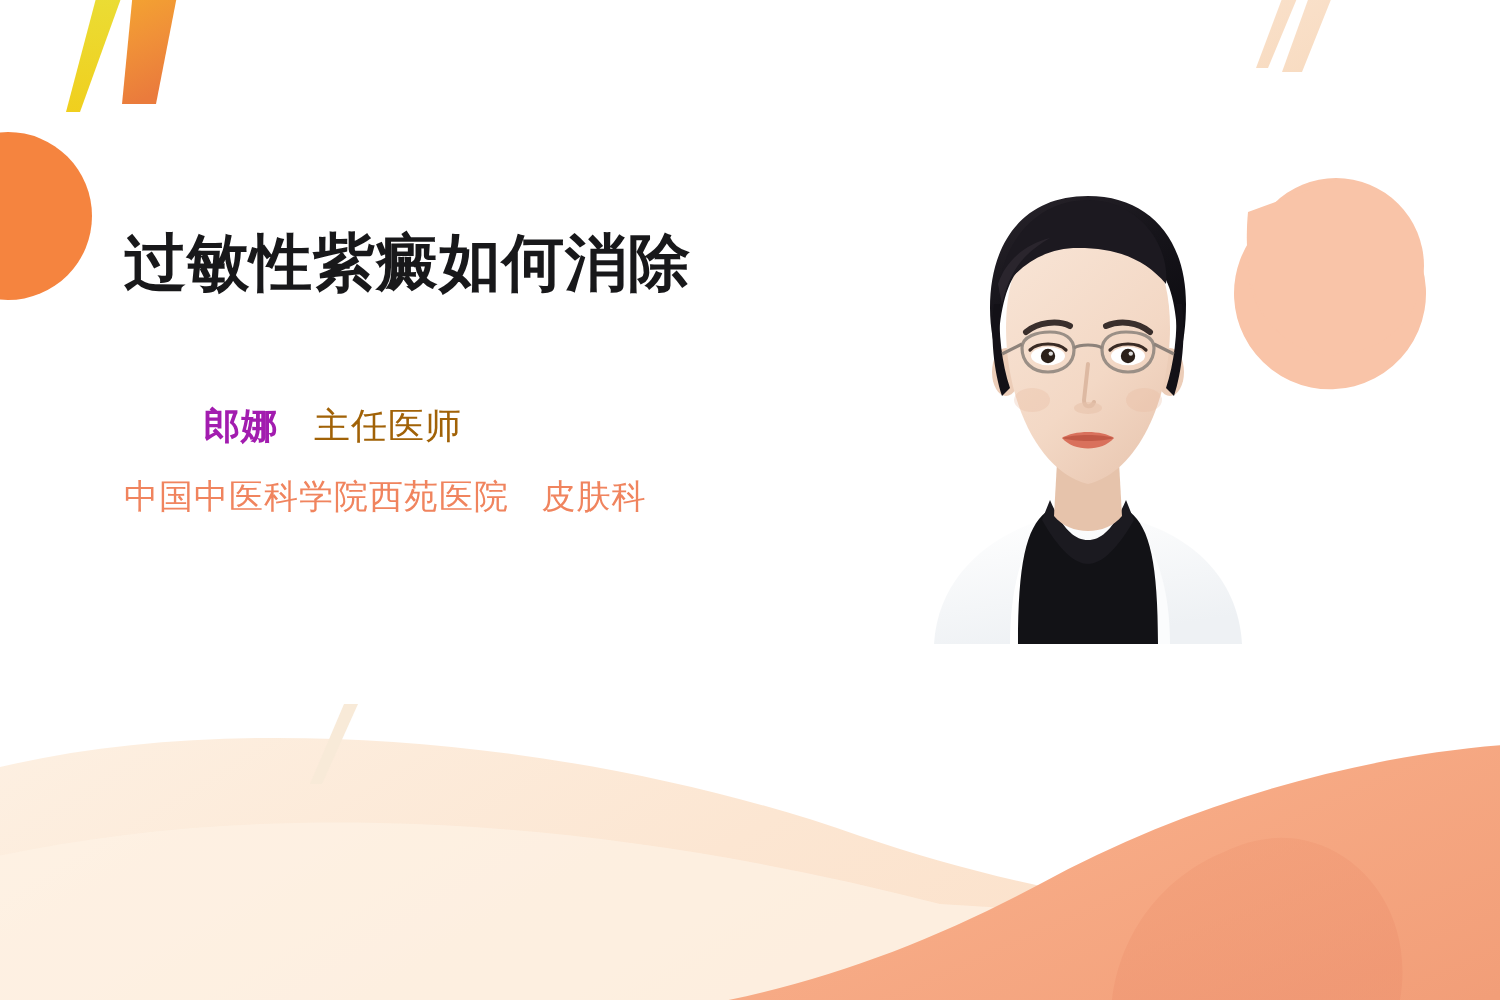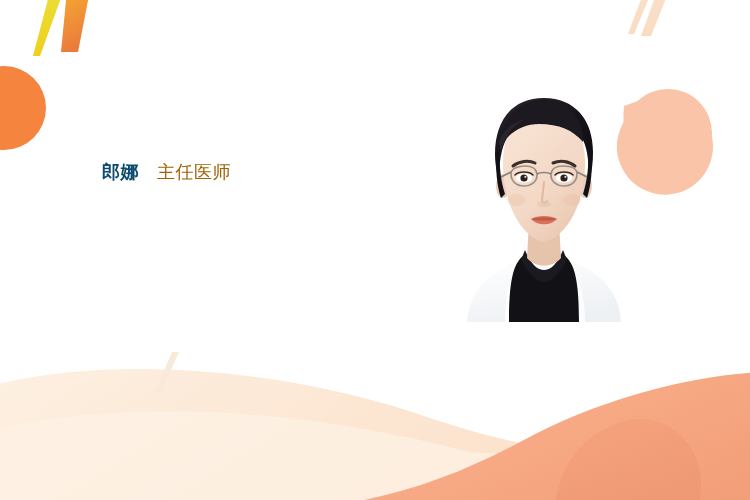--- a/index.html
+++ b/index.html
@@ -36,21 +36,21 @@
   }
   #doctor-line {
     margin-top:47px;
     font-size:18px;
     line-height:1.5;
     color:#f0845e;
     white-space:nowrap;
   }
   #doctor-name {
     font-weight:700;
-    color:#0c4a6e;
+    color:#a21caf;
     letter-spacing:0.5px;
     padding-left:40px;
   }
   #doctor-rank {
     font-weight:400;
     color:#a16207;
     margin-left:13px;
     letter-spacing:0.5px;
   }
   #hospital-line {
@@ -257,21 +257,26 @@
         <path d="M 88 137 C 94 133 108 133 114 137 C 108 144 94 144 88 137 Z" fill="#d9715c"></path>
         <path d="M 88 137 C 94 135 108 135 114 137 C 108 139 94 139 88 137 Z" fill="#b9523f" opacity="0.75"></path>
       </g>
 
       <ellipse cx="73" cy="118" rx="9" ry="6" fill="#e9b9a0" opacity="0.3"></ellipse>
       <ellipse cx="129" cy="118" rx="9" ry="6" fill="#e9b9a0" opacity="0.3"></ellipse>
     </svg>
   </div>
 
   <div id="text-block">
+    <div id="video-title">过敏性紫癜如何消除</div>
 
     <div id="doctor-line">
       <span id="doctor-name">郎娜</span>
       <span id="doctor-rank">主任医师</span>
     </div>
 
+    <div id="hospital-line">
+      <span id="hospital-name">中国中医科学院西苑医院</span>
+      <span id="hospital-dept">皮肤科</span>
+    </div>
   </div>
 
 </div>
 
 </body></html>

